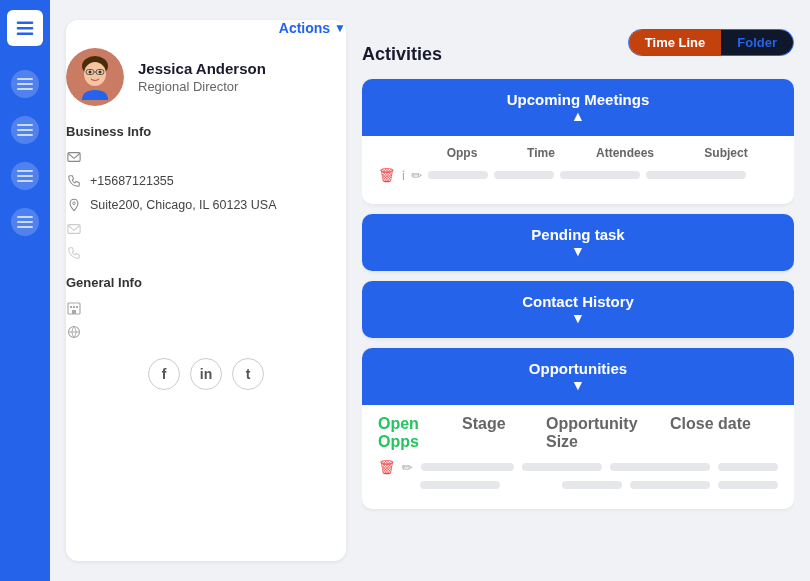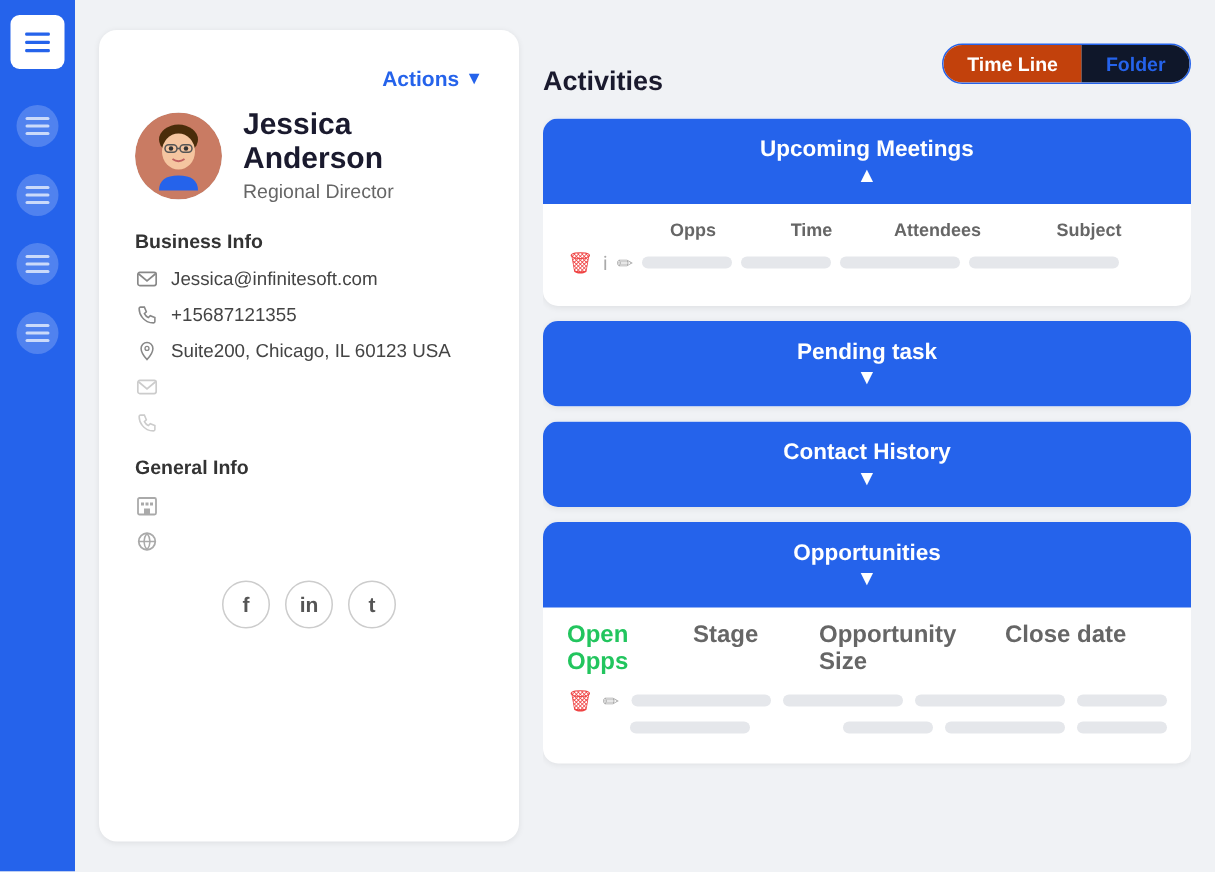--- a/index.html
+++ b/index.html
@@ -66,21 +66,21 @@
       gap: 16px;
       padding: 20px 16px;
       overflow: hidden;
     }
 
     
     .contact-card {
       width: 280px;
       background: white;
       border-radius: 12px;
-      padding: 24px;
+      padding: 0;
       flex-shrink: 0;
       box-shadow: 0 1px 4px rgba(0,0,0,0.08);
     }
     .card-header {
       display: flex;
       justify-content: flex-end;
       margin-bottom: 12px;
     }
     .actions-btn {
       color: #2563eb;
@@ -105,21 +105,21 @@
       height: 58px;
       border-radius: 50%;
       overflow: hidden;
       flex-shrink: 0;
       background: #ddd;
       display: flex;
       align-items: center;
       justify-content: center;
     }
     .contact-name {
-      font-size: 20px;
+      font-size: 15px;
       font-weight: 700;
       color: #1a1a2e;
     }
     .contact-title {
       font-size: 13px;
       color: #666;
       margin-top: 2px;
     }
 
     .section-title {
@@ -366,21 +366,20 @@
 
     <div class="section-title">Business Info</div>
 
     <div class="info-row">
       <span class="info-icon">
         <svg viewBox="0 0 16 16" fill="none" xmlns="http://www.w3.org/2000/svg">
           <rect x="1" y="3" width="14" height="10" rx="1.5" stroke="#888" stroke-width="1.3"></rect>
           <path d="M1.5 4L8 9.5L14.5 4" stroke="#888" stroke-width="1.3"></path>
         </svg>
       </span>
-      <span>Jessica@infinitesoft.com</span>
     </div>
     <div class="info-row">
       <span class="info-icon">
         <svg viewBox="0 0 16 16" fill="none" xmlns="http://www.w3.org/2000/svg">
           <path d="M3 2h3l1.5 3.5L6 7s1 2 3 3l1.5-1.5L14 10v3c0 .5-.5 1-1 1C5 14 2 7 2 3c0-.5.5-1 1-1Z" stroke="#888" stroke-width="1.2"></path>
         </svg>
       </span>
       <span>+15687121355</span>
     </div>
     <div class="info-row">

